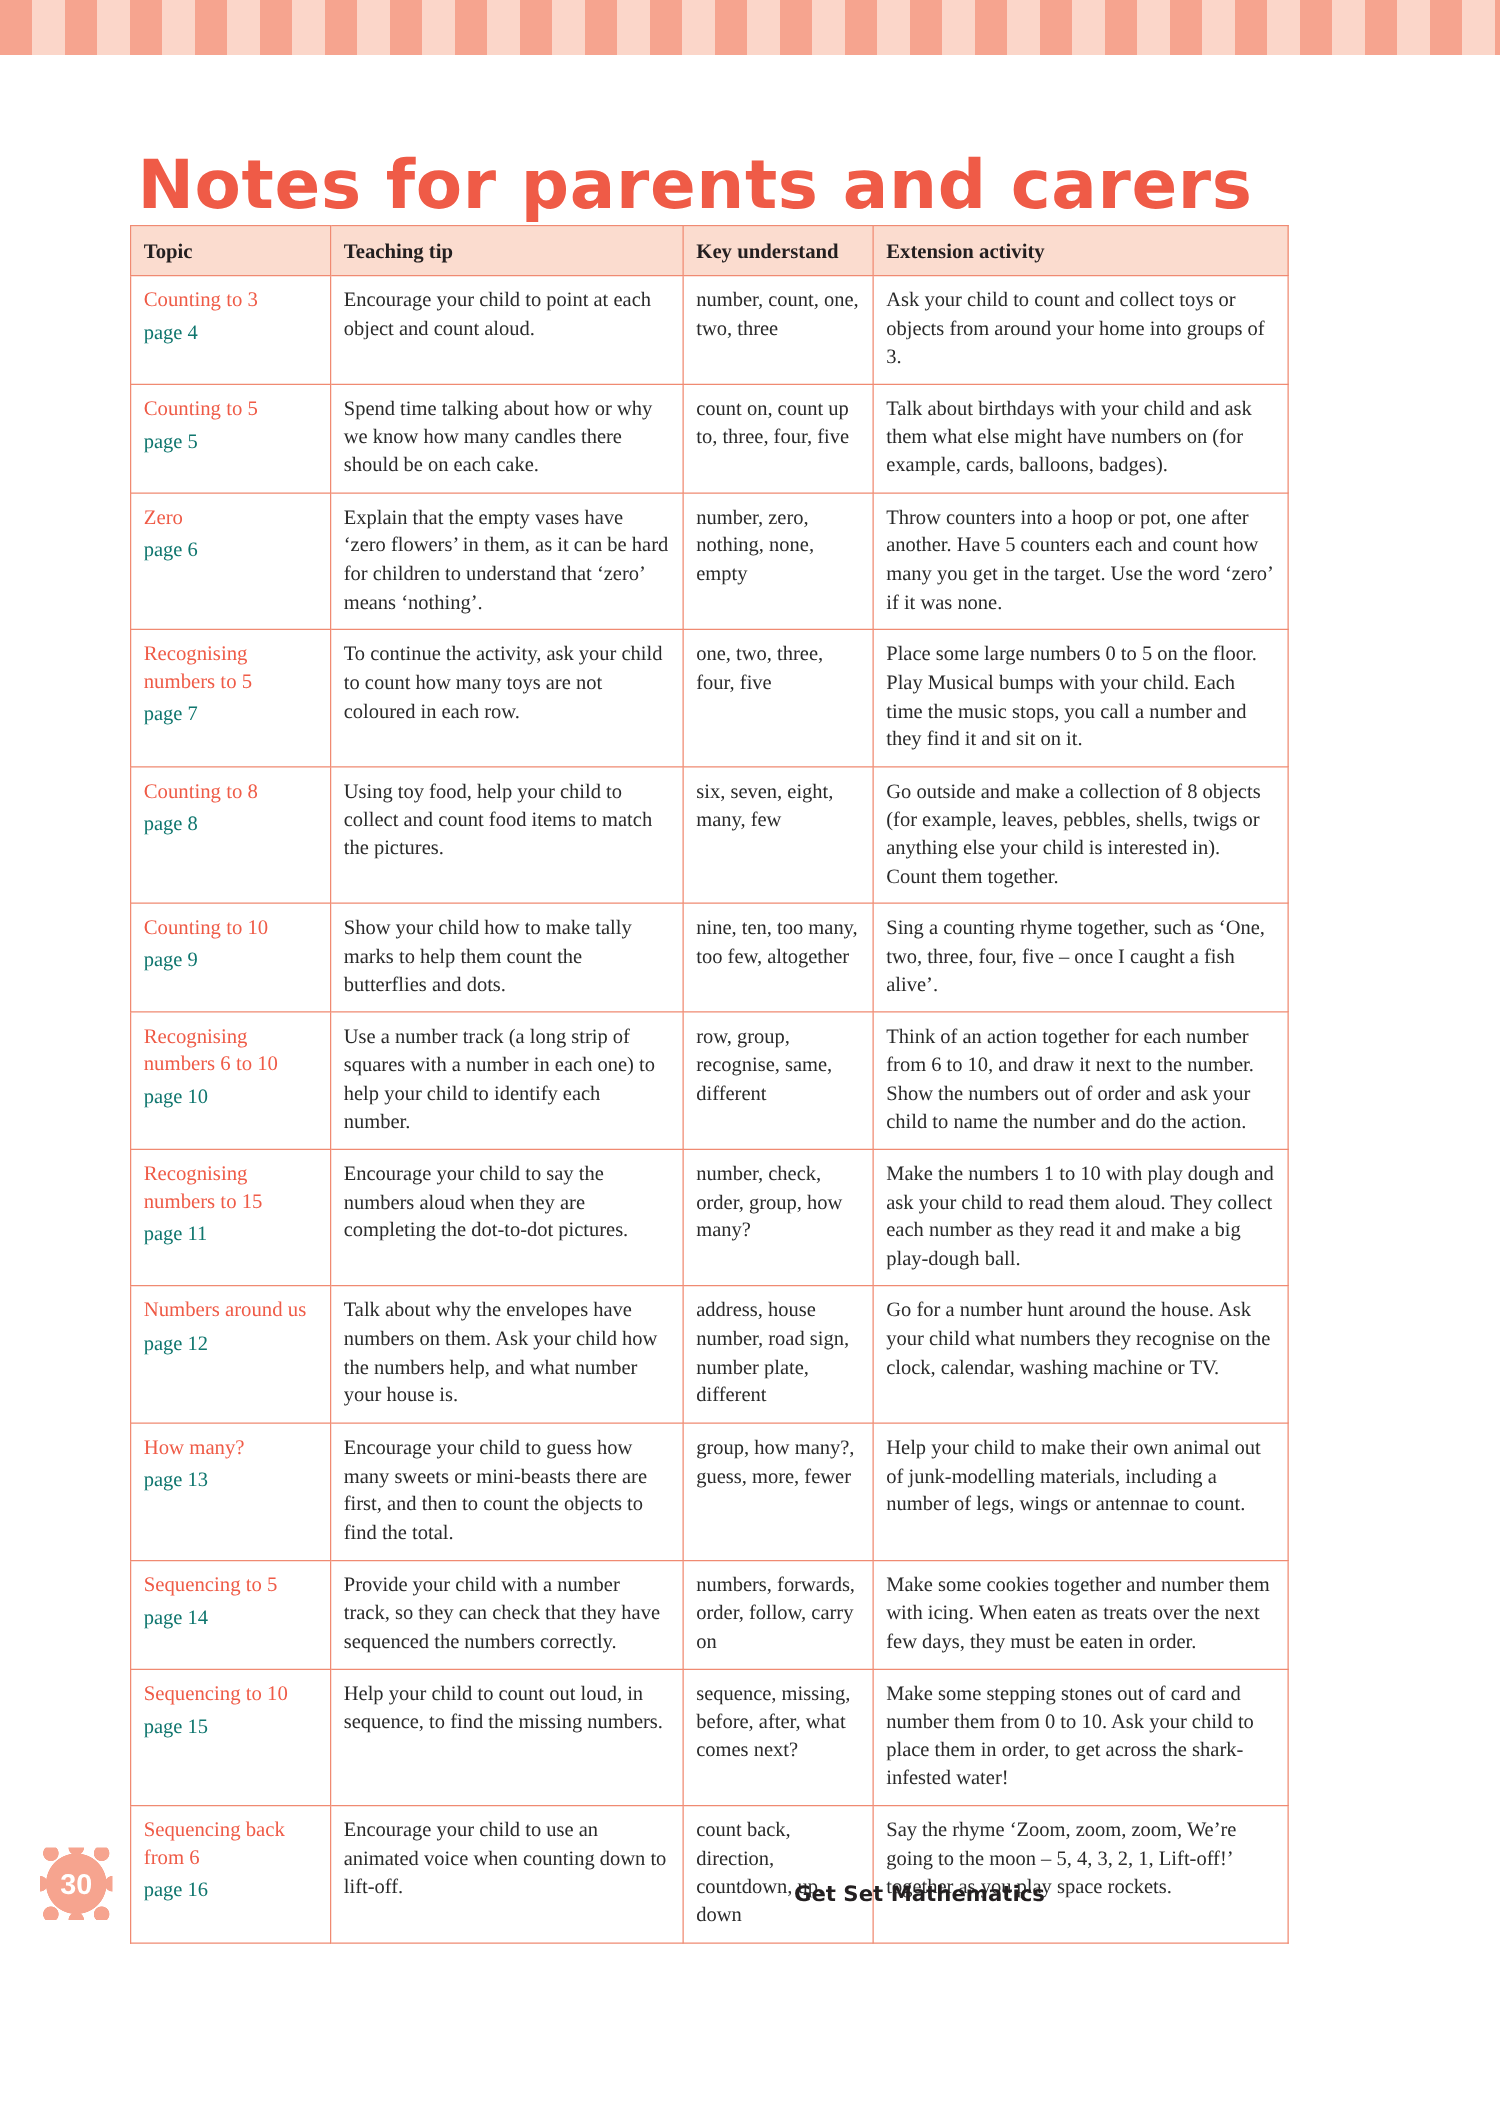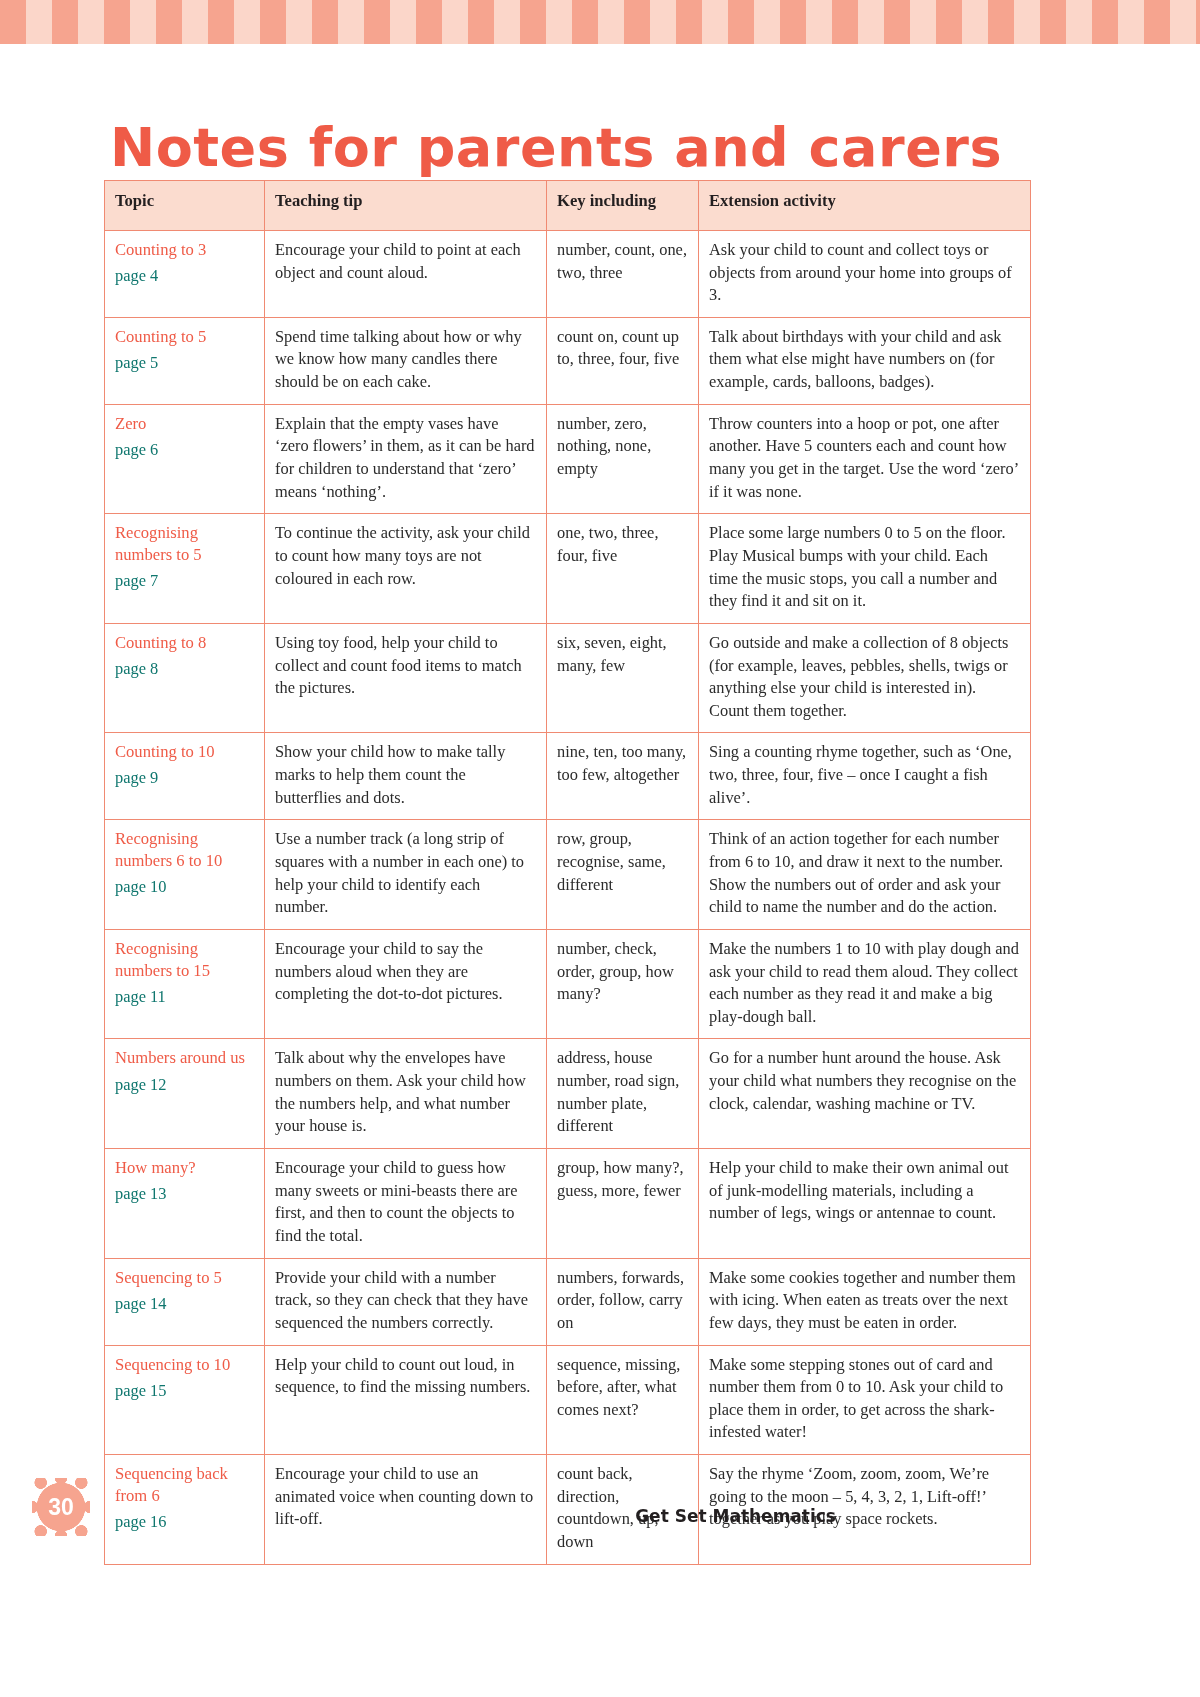--- a/index.html
+++ b/index.html
@@ -68,21 +68,21 @@
     padding: 8px 10px 10px 10px;
     font-size: 16.4px;
     line-height: 1.38;
     color: #2b2b2b;
   }
   table.notes thead th {
     background: #fbdccf;
     font-weight: bold;
     font-size: 16.6px;
     padding-top: 9px;
-    padding-bottom: 17px;
+    padding-bottom: 7px;
     text-align: left;
     color: #231f20;
   }
 
   td.topic-cell { padding-top: 9px; }
   .topic-name {
     color: #ef5b47;
     font-weight: normal;
     font-size: 16.6px;
     line-height: 1.33;
@@ -149,21 +149,21 @@
       <colgroup>
         <col class="c-topic">
           <col class="c-tip">
           <col class="c-vocab">
           <col class="c-ext">
       </colgroup>
       <thead>
         <tr>
           <th>Topic</th>
           <th>Teaching tip</th>
-          <th>Key including</th>
+          <th>Key understand</th>
           <th>Extension activity</th>
         </tr>
       </thead>
       <tbody id="notes-body">
           <tr>
             <td class="topic-cell">
               <span class="topic-name">Counting to 3</span>
               <span class="topic-page">page 4</span>
             </td>
             <td>Encourage your child to point at each object and count aloud.</td>

